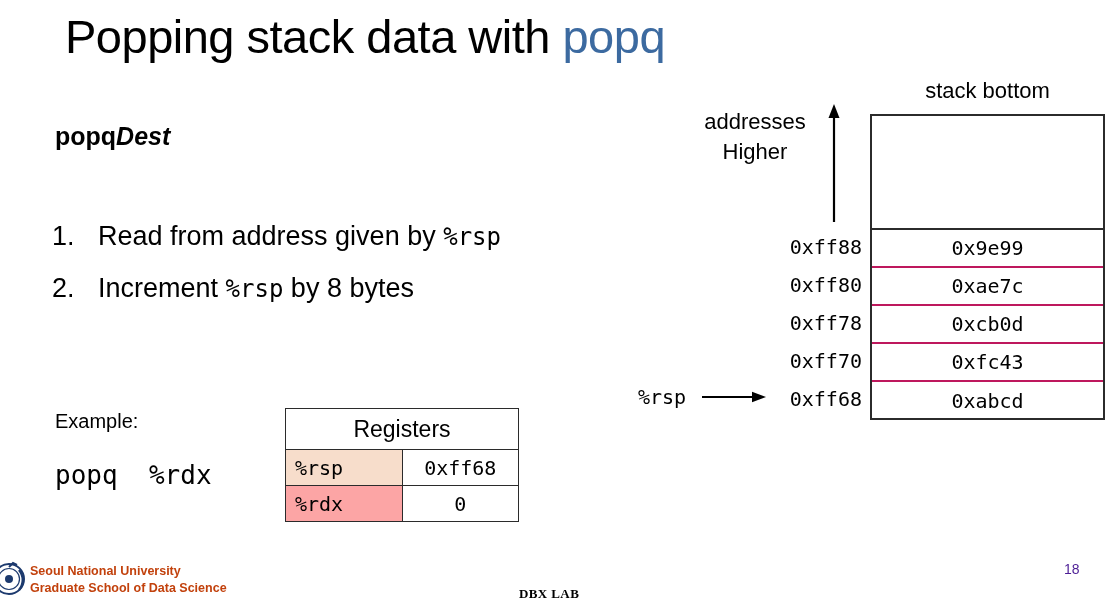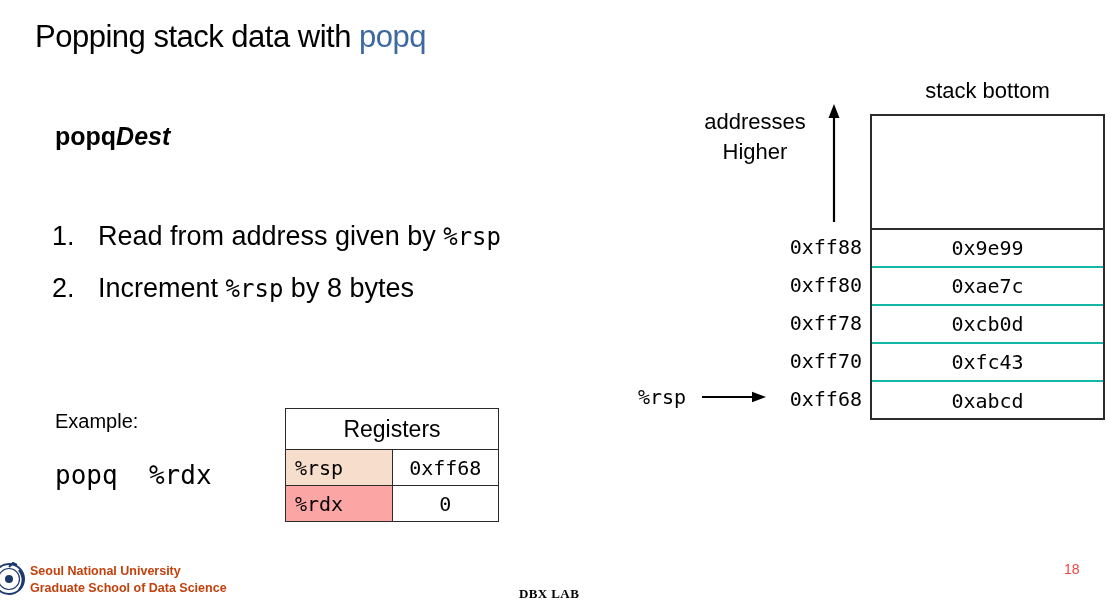--- a/index.html
+++ b/index.html
@@ -15,23 +15,23 @@
     position: relative;
     width: 1120px;
     height: 604px;
     background: #ffffff;
     overflow: hidden;
   }
 
   
   #title {
     position: absolute;
-    left: 35px;
+    left: 65px;
     top: 8px;
-    font-size: 31px;
+    font-size: 47px;
     font-weight: 400;
     letter-spacing: -0.5px;
     white-space: nowrap;
     line-height: 58px;
   }
   #title .accent { color: #3c6aa0; }
 
   
   #syntax-line {
     position: absolute;
@@ -85,21 +85,21 @@
     font-family: "DejaVu Sans Mono", monospace;
     font-size: 26px;
     white-space: pre;
   }
 
   
   #registers-table {
     position: absolute;
     left: 285px;
     top: 408px;
-    width: 214px;
+    width: 234px;
     border-collapse: collapse;
     table-layout: fixed;
   }
   #registers-table td {
     border: 1.5px solid #2b2b2b;
     text-align: center;
     padding: 0;
   }
   #registers-table .hdr {
     height: 40px;
@@ -138,21 +138,21 @@
     border: 2px solid #2b2b2b;
     box-sizing: border-box;
   }
   .stack-empty {
     height: 114px;
     border-bottom: 2px solid #2b2b2b;
     box-sizing: border-box;
   }
   .stack-cell {
     height: 38px;
-    border-bottom: 2px solid #14b8a6;
+    border-bottom: 2px solid #be185d;
     box-sizing: border-box;
     display: flex;
     align-items: center;
     justify-content: center;
     font-family: "DejaVu Sans Mono", monospace;
     font-size: 20px;
   }
   .stack-cell.last { border-bottom: none; }
 
   
@@ -225,21 +225,21 @@
     font-family: "Liberation Serif", serif;
     font-weight: bold;
     font-size: 13px;
     letter-spacing: 0.4px;
   }
   #page-number {
     position: absolute;
     left: 1064px;
     top: 561px;
     font-size: 14px;
-    color: #ef4444;
+    color: #4c1d95;
   }
 </style>
 </head>
 <body>
 
 <div id="slide">
 
   <div id="title"><span>Popping stack data with </span><span class="accent">popq</span></div>
 
   <div id="syntax-line"><span>popq</span><span class="dest">Dest</span></div>

